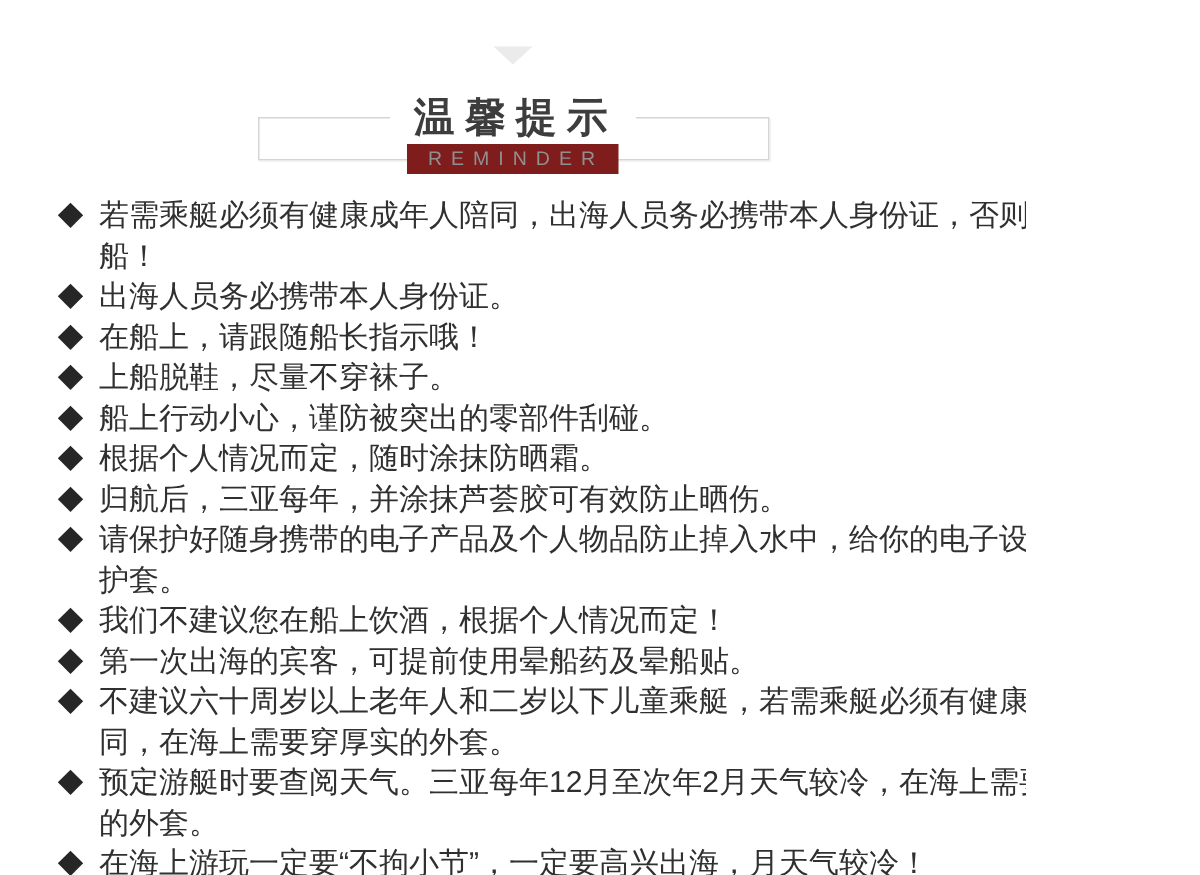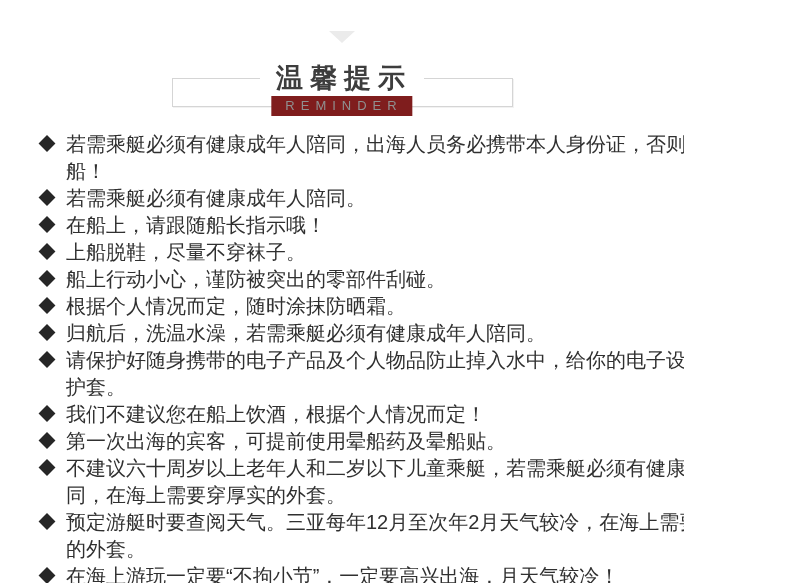--- a/index.html
+++ b/index.html
@@ -102,41 +102,41 @@
     <div class="page-subtitle">REMINDER</div>
   </div>
 
   <ul class="reminder-list">
     <li>
       <span class="bullet">◆</span>
       <span class="item-text">若需乘艇必须有健康成年人陪同，出海人员务必携带本人身份证，否则无法登船！</span>
     </li>
     <li>
       <span class="bullet">◆</span>
-      <span class="item-text">若需乘艇必须有健康成年人陪同。</span>
+      <span class="item-text">出海人员务必携带本人身份证。</span>
     </li>
     <li>
       <span class="bullet">◆</span>
       <span class="item-text">在船上，请跟随船长指示哦！</span>
     </li>
     <li>
       <span class="bullet">◆</span>
       <span class="item-text">上船脱鞋，尽量不穿袜子。</span>
     </li>
     <li>
       <span class="bullet">◆</span>
       <span class="item-text">船上行动小心，谨防被突出的零部件刮碰。</span>
     </li>
     <li>
       <span class="bullet">◆</span>
       <span class="item-text">根据个人情况而定，随时涂抹防晒霜。</span>
     </li>
     <li>
       <span class="bullet">◆</span>
-      <span class="item-text">归航后，洗温水澡，若需乘艇必须有健康成年人陪同。</span>
+      <span class="item-text">归航后，三亚每年，并涂抹芦荟胶可有效防止晒伤。</span>
     </li>
     <li>
       <span class="bullet">◆</span>
       <span class="item-text">请保护好随身携带的电子产品及个人物品防止掉入水中，给你的电子设备安装保护套。</span>
     </li>
     <li>
       <span class="bullet">◆</span>
       <span class="item-text">我们不建议您在船上饮酒，根据个人情况而定！</span>
     </li>
     <li>

